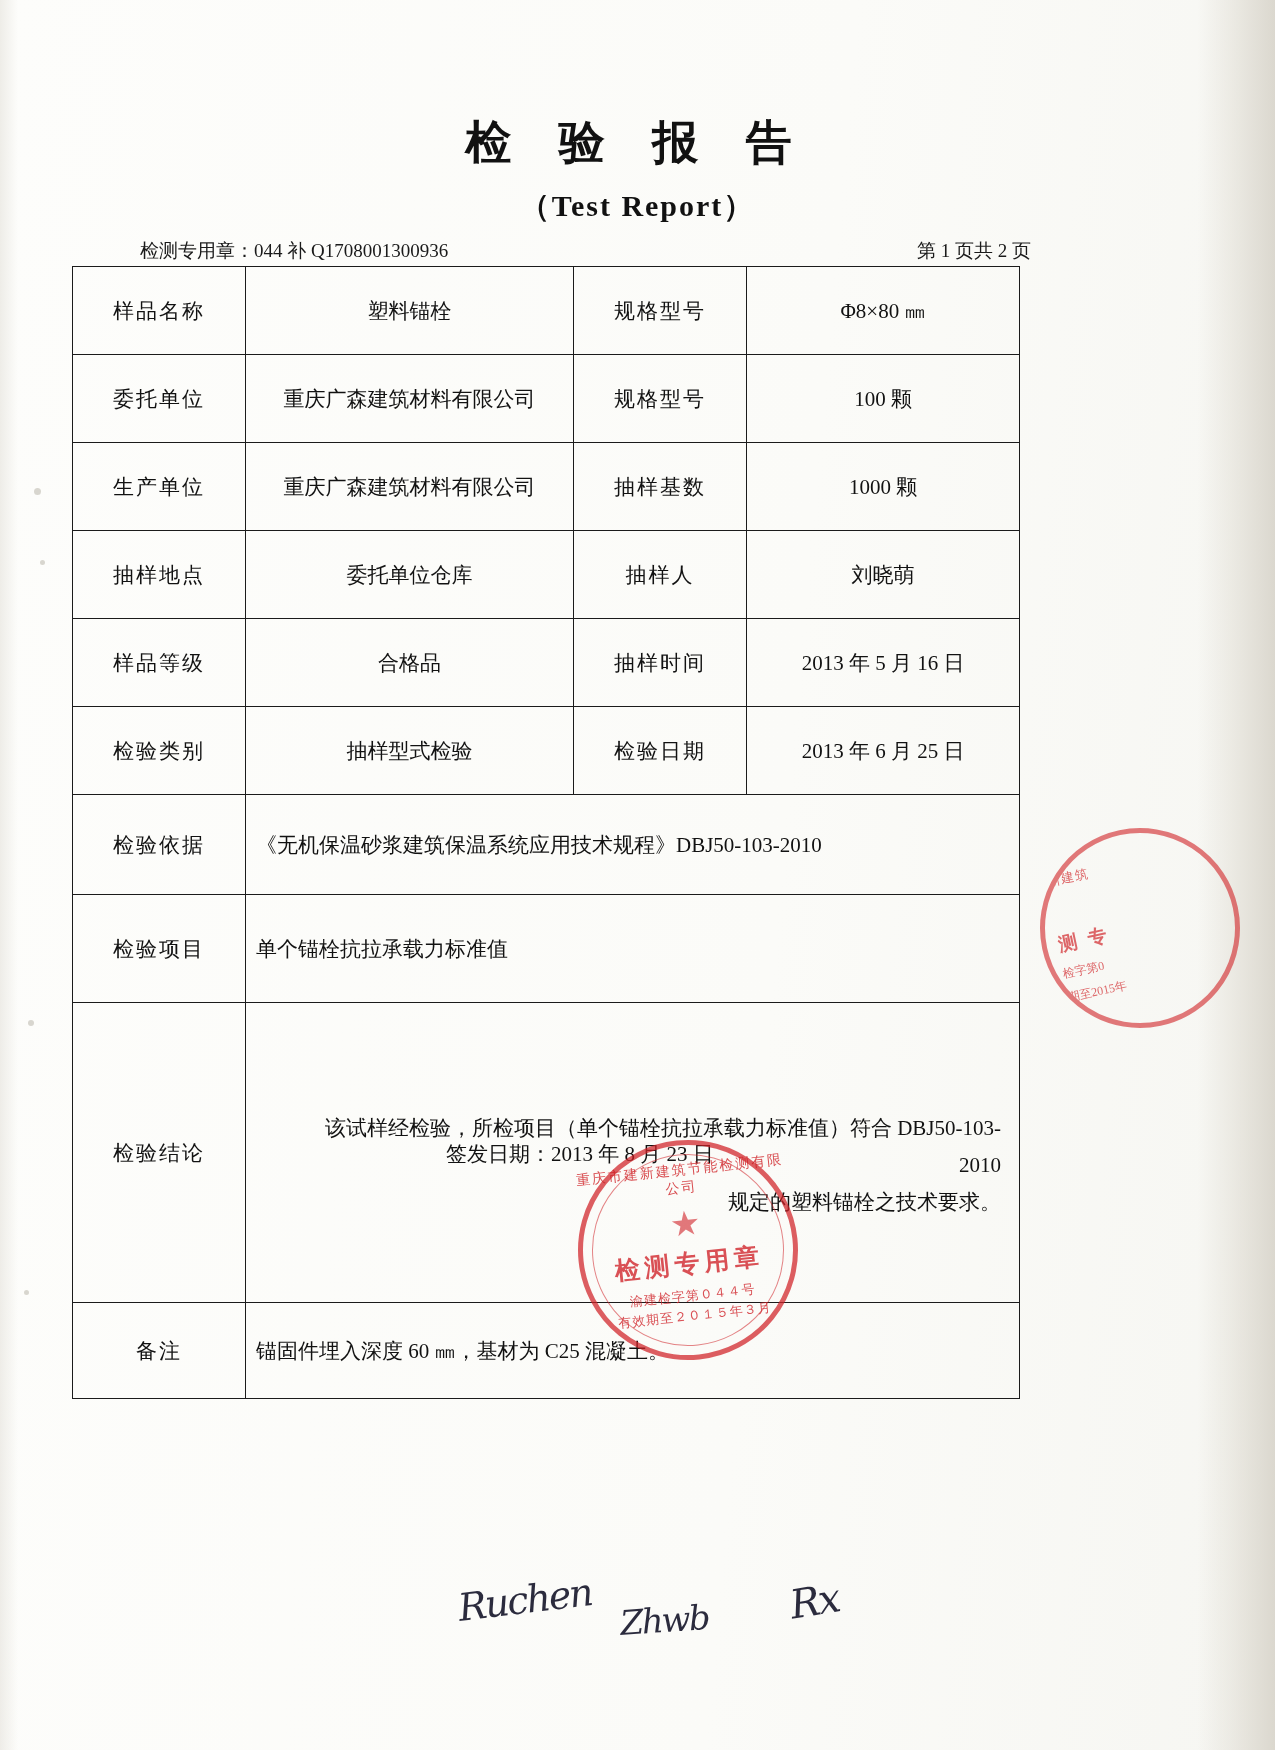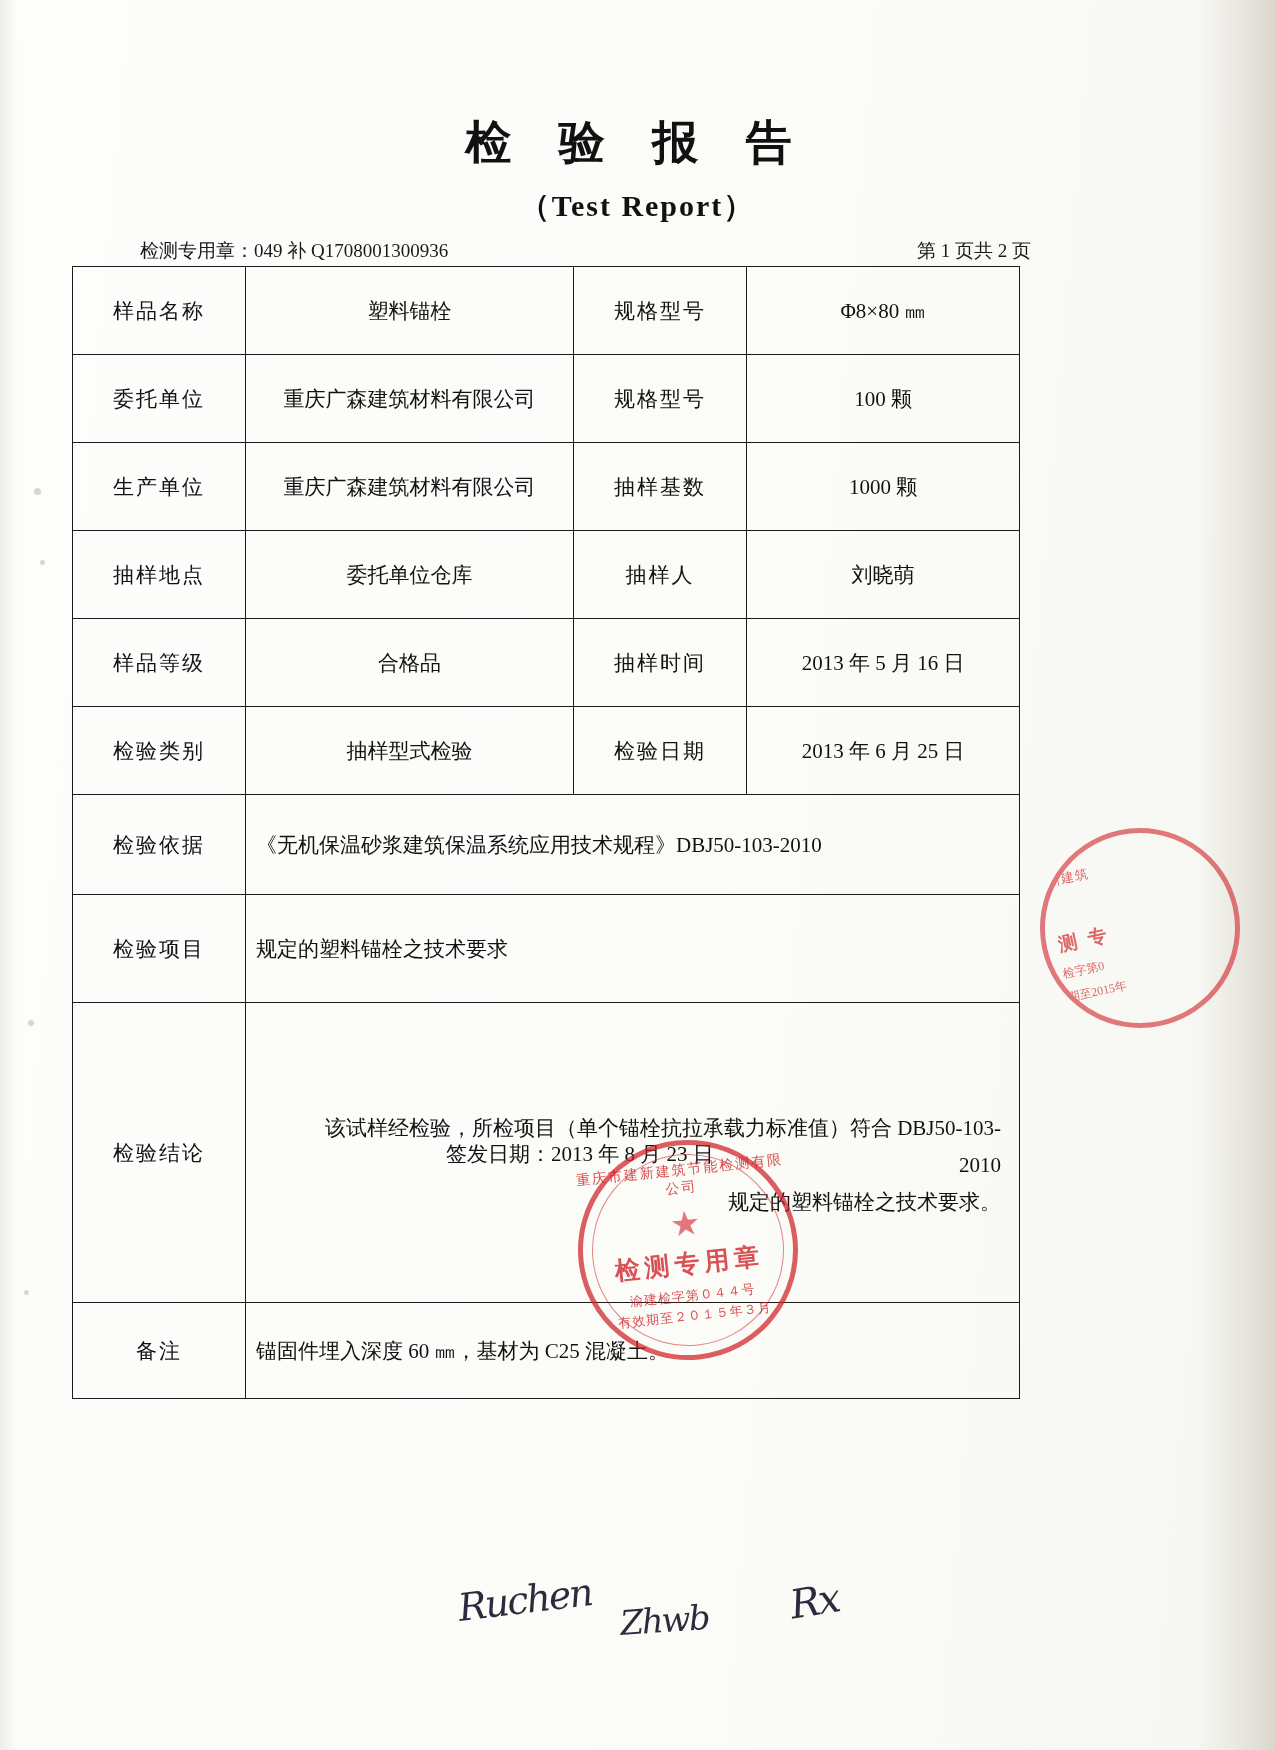--- a/index.html
+++ b/index.html
@@ -272,21 +272,21 @@
   <div class="speck" style="left:34px; top:488px; width:7px; height:7px;"></div>
   <div class="speck" style="left:40px; top:560px; width:5px; height:5px;"></div>
   <div class="speck" style="left:28px; top:1020px; width:6px; height:6px;"></div>
   <div class="speck" style="left:24px; top:1290px; width:5px; height:5px;"></div>
 
   <div class="title">检 验 报 告</div>
   <div class="subtitle">（Test   Report）</div>
 
   <div class="meta-row">
     <div class="meta-left">
-      <span>检测专用章：</span><span>049 补 Q1708001300936</span>
+      <span>检测专用章：</span><span>044 补 Q1708001300936</span>
     </div>
     <div class="meta-right">第 1 页共 2 页</div>
   </div>
 
   <table class="report">
     <tbody>
         <tr class="r-h">
       <td class="lbl">样品名称</td>
       <td class="val">塑料锚栓</td>
       <td class="lbl2">规格型号</td>
@@ -321,21 +321,21 @@
       <td class="val">抽样型式检验</td>
       <td class="lbl2">检验日期</td>
       <td class="val2">2013 年 6 月 25 日</td>
     </tr>
     <tr class="r-basis">
       <td class="lbl">检验依据</td>
       <td class="val-left" colspan="3">《无机保温砂浆建筑保温系统应用技术规程》DBJ50-103-2010</td>
     </tr>
     <tr class="r-item">
       <td class="lbl">检验项目</td>
-      <td class="val-left" colspan="3">规定的塑料锚栓之技术要求</td>
+      <td class="val-left" colspan="3">单个锚栓抗拉承载力标准值</td>
     </tr>
     <tr class="r-concl">
       <td class="lbl">检验结论</td>
       <td colspan="3" style="padding:0;">
         <div class="concl-body">
           <span class="concl-indent">该试样经检验，所检项目（单个锚栓抗拉承载力标准值）符合 DBJ50-103-2010</span>
           <span>规定的塑料锚栓之技术要求。</span>
           <div class="issue-date">签发日期：2013 年 8 月 23 日</div>
         </div>
       </td>

